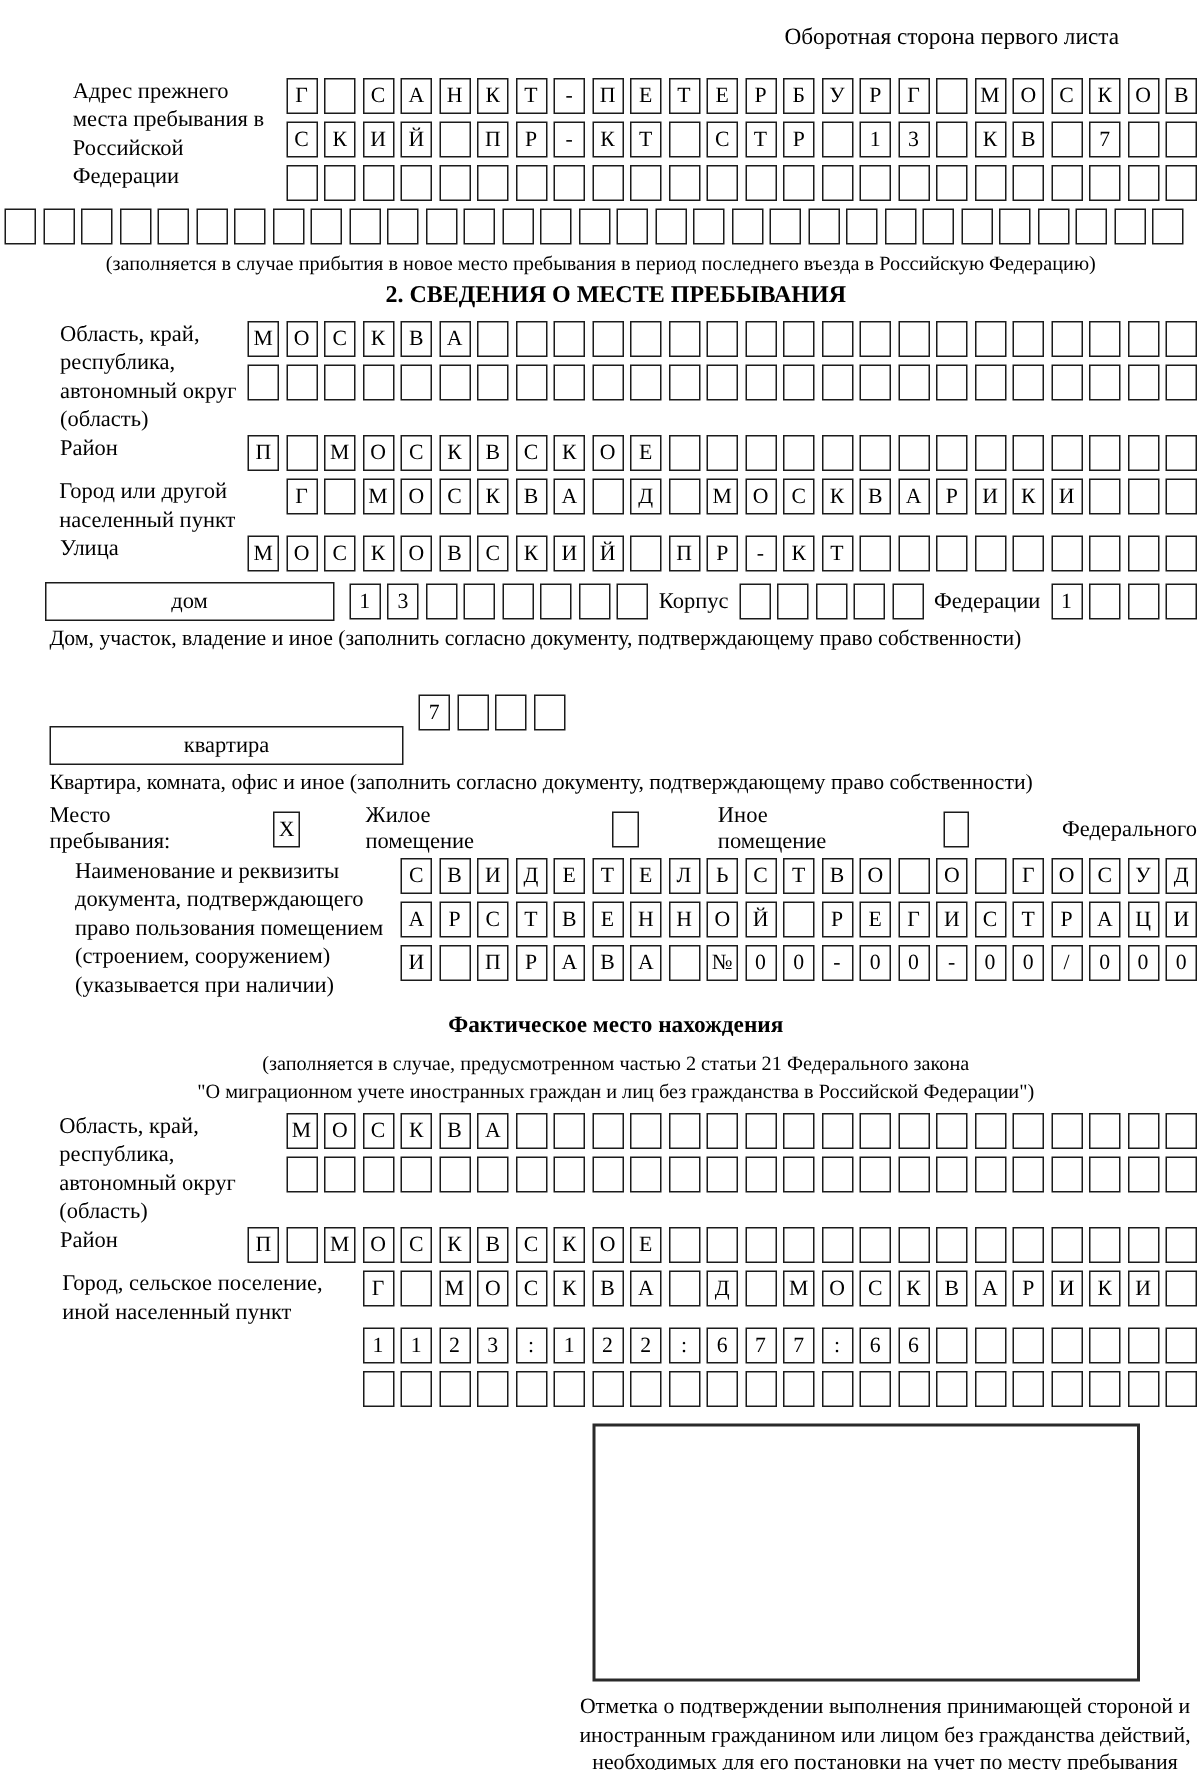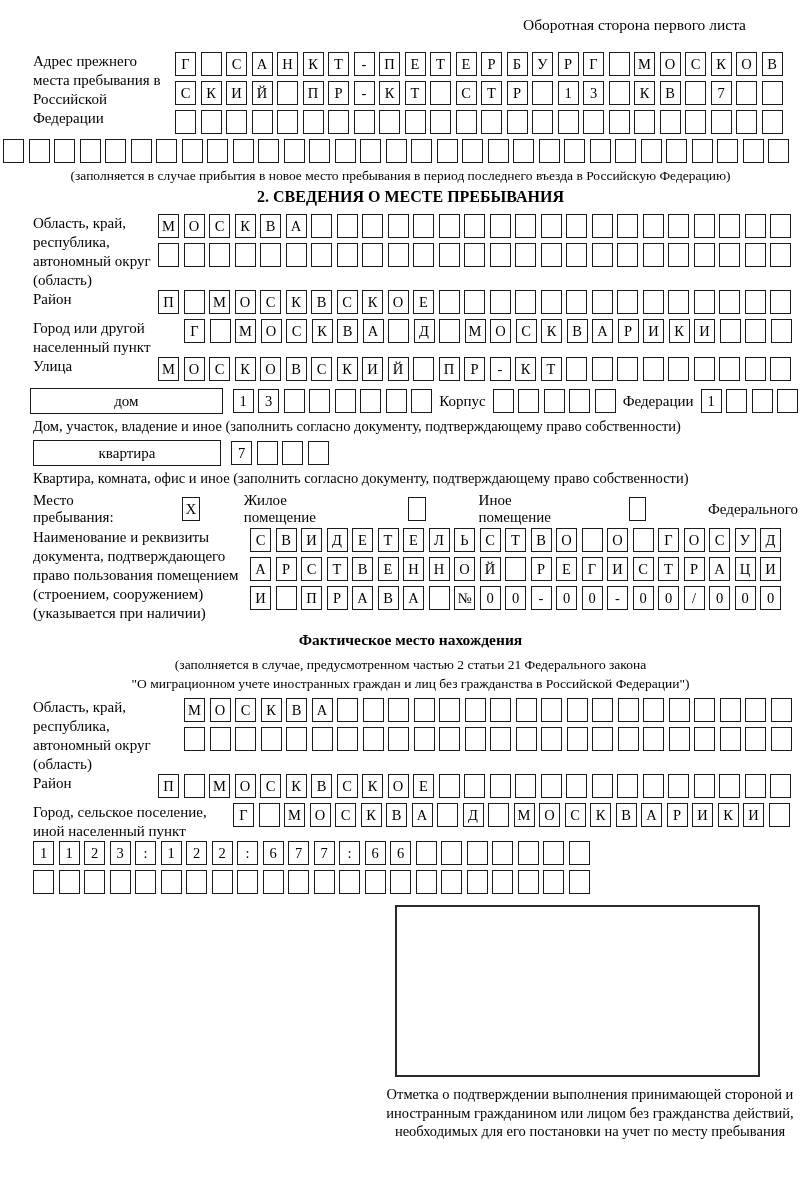--- a/index.html
+++ b/index.html
@@ -1,19 +1,19 @@
 <!DOCTYPE html>
 <html><head>
 <meta charset="utf-8">
 <style>
   html,body{margin:0;padding:0;background:#fff;}
   body{width:800px;height:1180px;font-family:"Liberation Serif",serif;color:#000;}
   .page{box-sizing:border-box;width:800px;height:1180px;padding:16px 2px 0 33px;overflow:hidden;position:relative;}
   .hdr-note{text-align:right;padding-right:52px;font-size:15.5px;}
-  .frow{display:flex;align-items:flex-start;}
+  .frow{display:flex;align-items:flex-start;justify-content:flex-end;}
   .flabel{font-size:15px;line-height:19px;padding-right:4px;box-sizing:border-box;}
   .w142{flex:0 0 142px}.w125{flex:0 0 125px}.w151{flex:0 0 151px}
   .w217{flex:0 0 217px}.w200{flex:0 0 200px}.w195{flex:0 0 195px}
   .cells{display:flex;gap:4.5px;margin-bottom:5px;}
   .cell{box-sizing:border-box;flex:0 0 21px;width:21px;height:24px;border:1.7px solid #1b1b1b;
         display:flex;align-items:center;justify-content:center;font-size:14.5px;background:#fff;}
   .fullrow{margin-left:-30px;margin-top:0;}
   .cnote{font-size:13.5px;text-align:center;margin:0 0 4px -30px;}
   .sec-title{font-size:16px;font-weight:bold;text-align:center;margin:4px 0 8px -10px;}
   .sub-title{font-size:15.5px;font-weight:bold;text-align:center;margin:8px 0 6px -10px;}
@@ -332,21 +332,21 @@
     <div class="cells" style="margin:0;">
         <span class="cell">1</span>
         <span class="cell"></span>
         <span class="cell"></span>
         <span class="cell"></span>
       </div>
   </div>
   <div class="lnote">Дом, участок, владение и иное (заполнить согласно документу, подтверждающему право собственности)</div>
 
   <div class="house-line">
-    <div class="bigbox" style="width:188px;">квартира</div>
+    <div class="bigbox" style="width:236px;margin-top:44px;">квартира</div>
     <div class="cells" style="margin:0 0 0 10px;">
         <span class="cell">7</span>
         <span class="cell"></span>
         <span class="cell"></span>
         <span class="cell"></span>
       </div>
   </div>
   <div class="lnote">Квартира, комната, офис и иное (заполнить согласно документу, подтверждающему право собственности)</div>
 
   <div class="stay-line">

